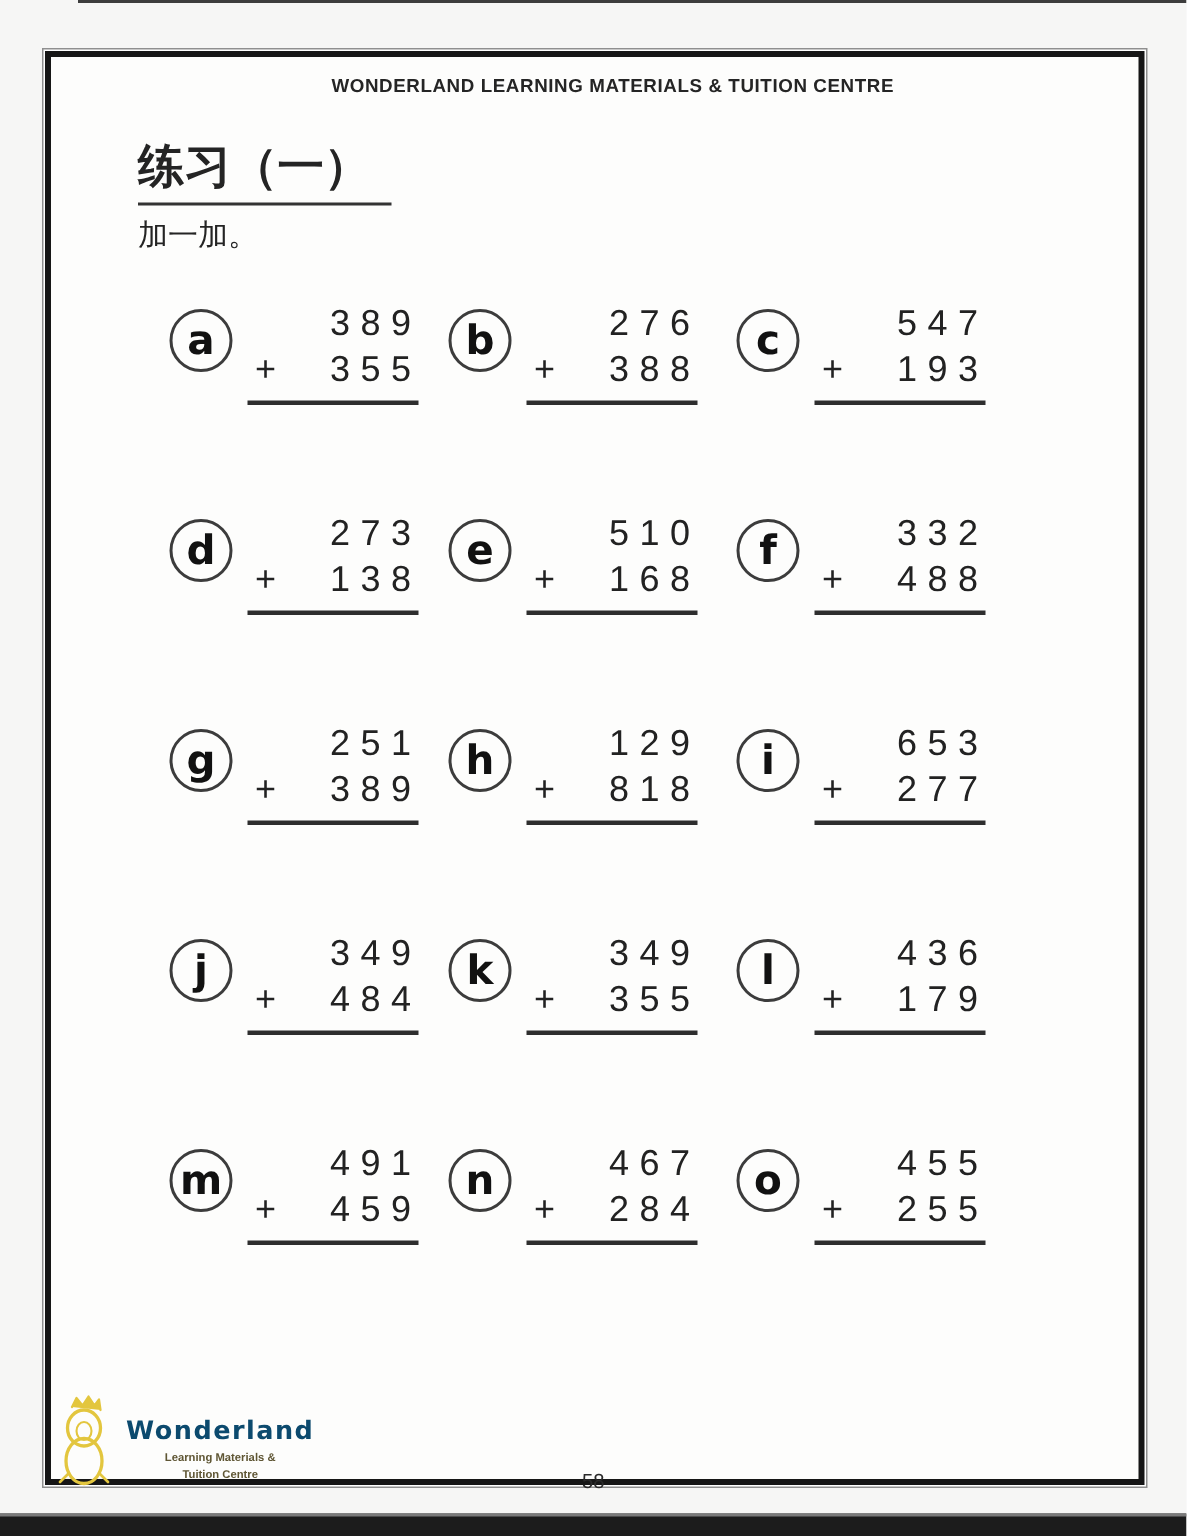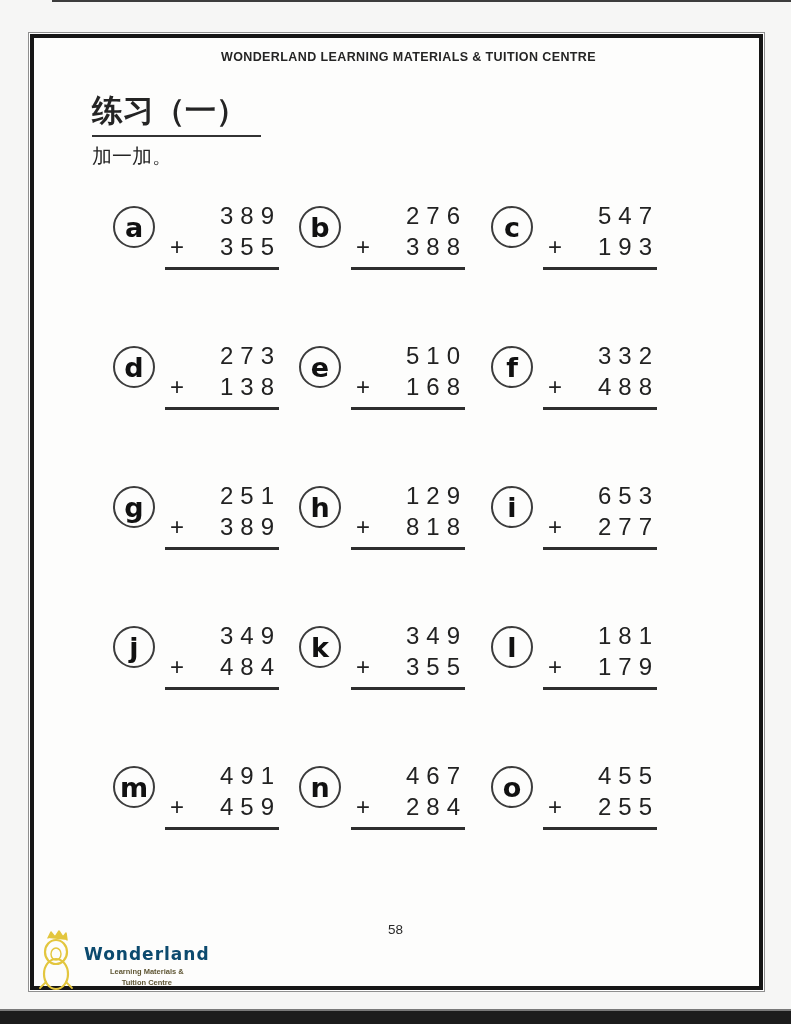--- a/index.html
+++ b/index.html
@@ -72,21 +72,21 @@
   .logo-text { margin-left:8px; margin-top:14px; text-align:center; }
   .logo-name {
     font-weight:bold; font-size:17px; letter-spacing:1px;
     font-family:"DejaVu Sans", sans-serif;
   }
   .logo-subtitle {
     font-size:7.5px; font-weight:bold; color:#5f5634;
     line-height:1.4; margin-top:3px; white-space:pre-line;text-align:center;
   }
   .page-number {
-    position:absolute; left:0; width:791px; top:922px; z-index:3;
+    position:absolute; left:0; width:791px; top:980px; z-index:3;
     text-align:center; font-size:13.5px; color:#2a2a2a;
   }
 </style>
 </head>
 <body>
 
 <div class="top-edge-line"></div>
 <div class="page-frame"></div>
 <div class="bottom-bar"></div>
 
@@ -238,21 +238,21 @@
           <span class="addend">355</span>
         </div>
     </div>
   </div>
 
   <div class="prob">
     <div class="circle">
         <span>l</span>
       </div>
     <div class="sum">
-      <div class="top">181</div>
+      <div class="top">436</div>
       <div class="bot">
           <span class="plus">+</span>
           <span class="addend">179</span>
         </div>
     </div>
   </div>
 
   <div class="prob">
     <div class="circle">
         <span>m</span>

